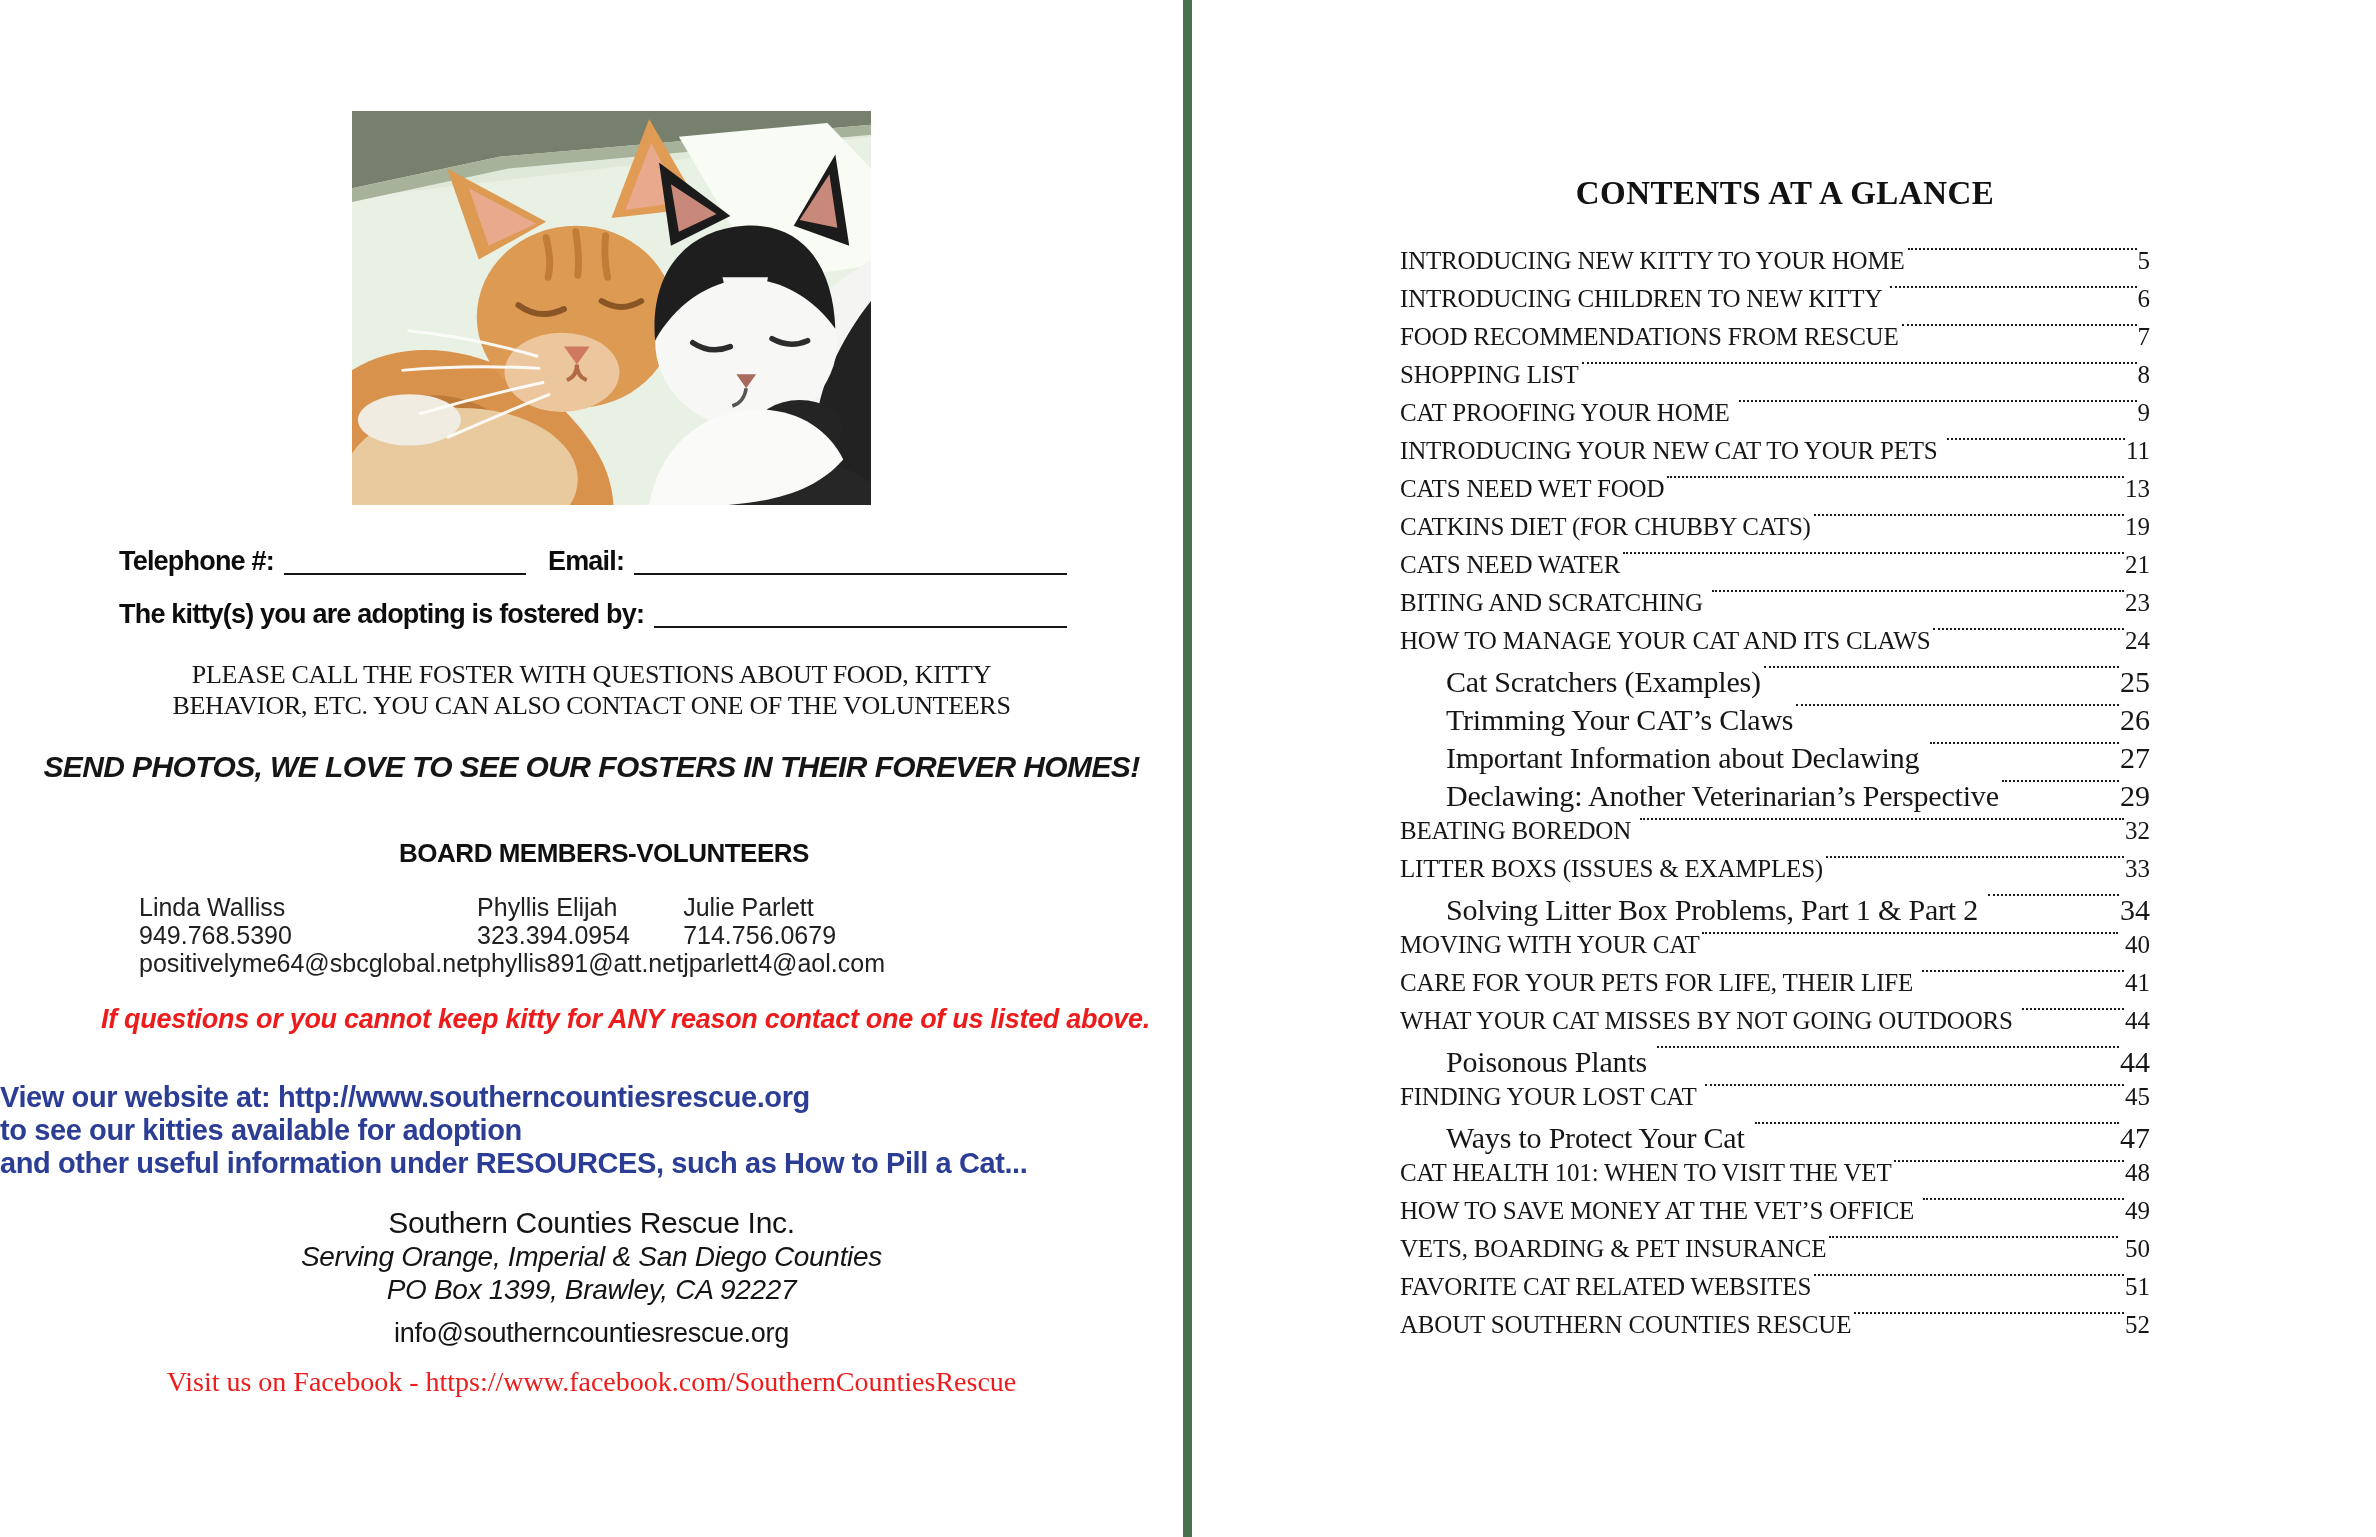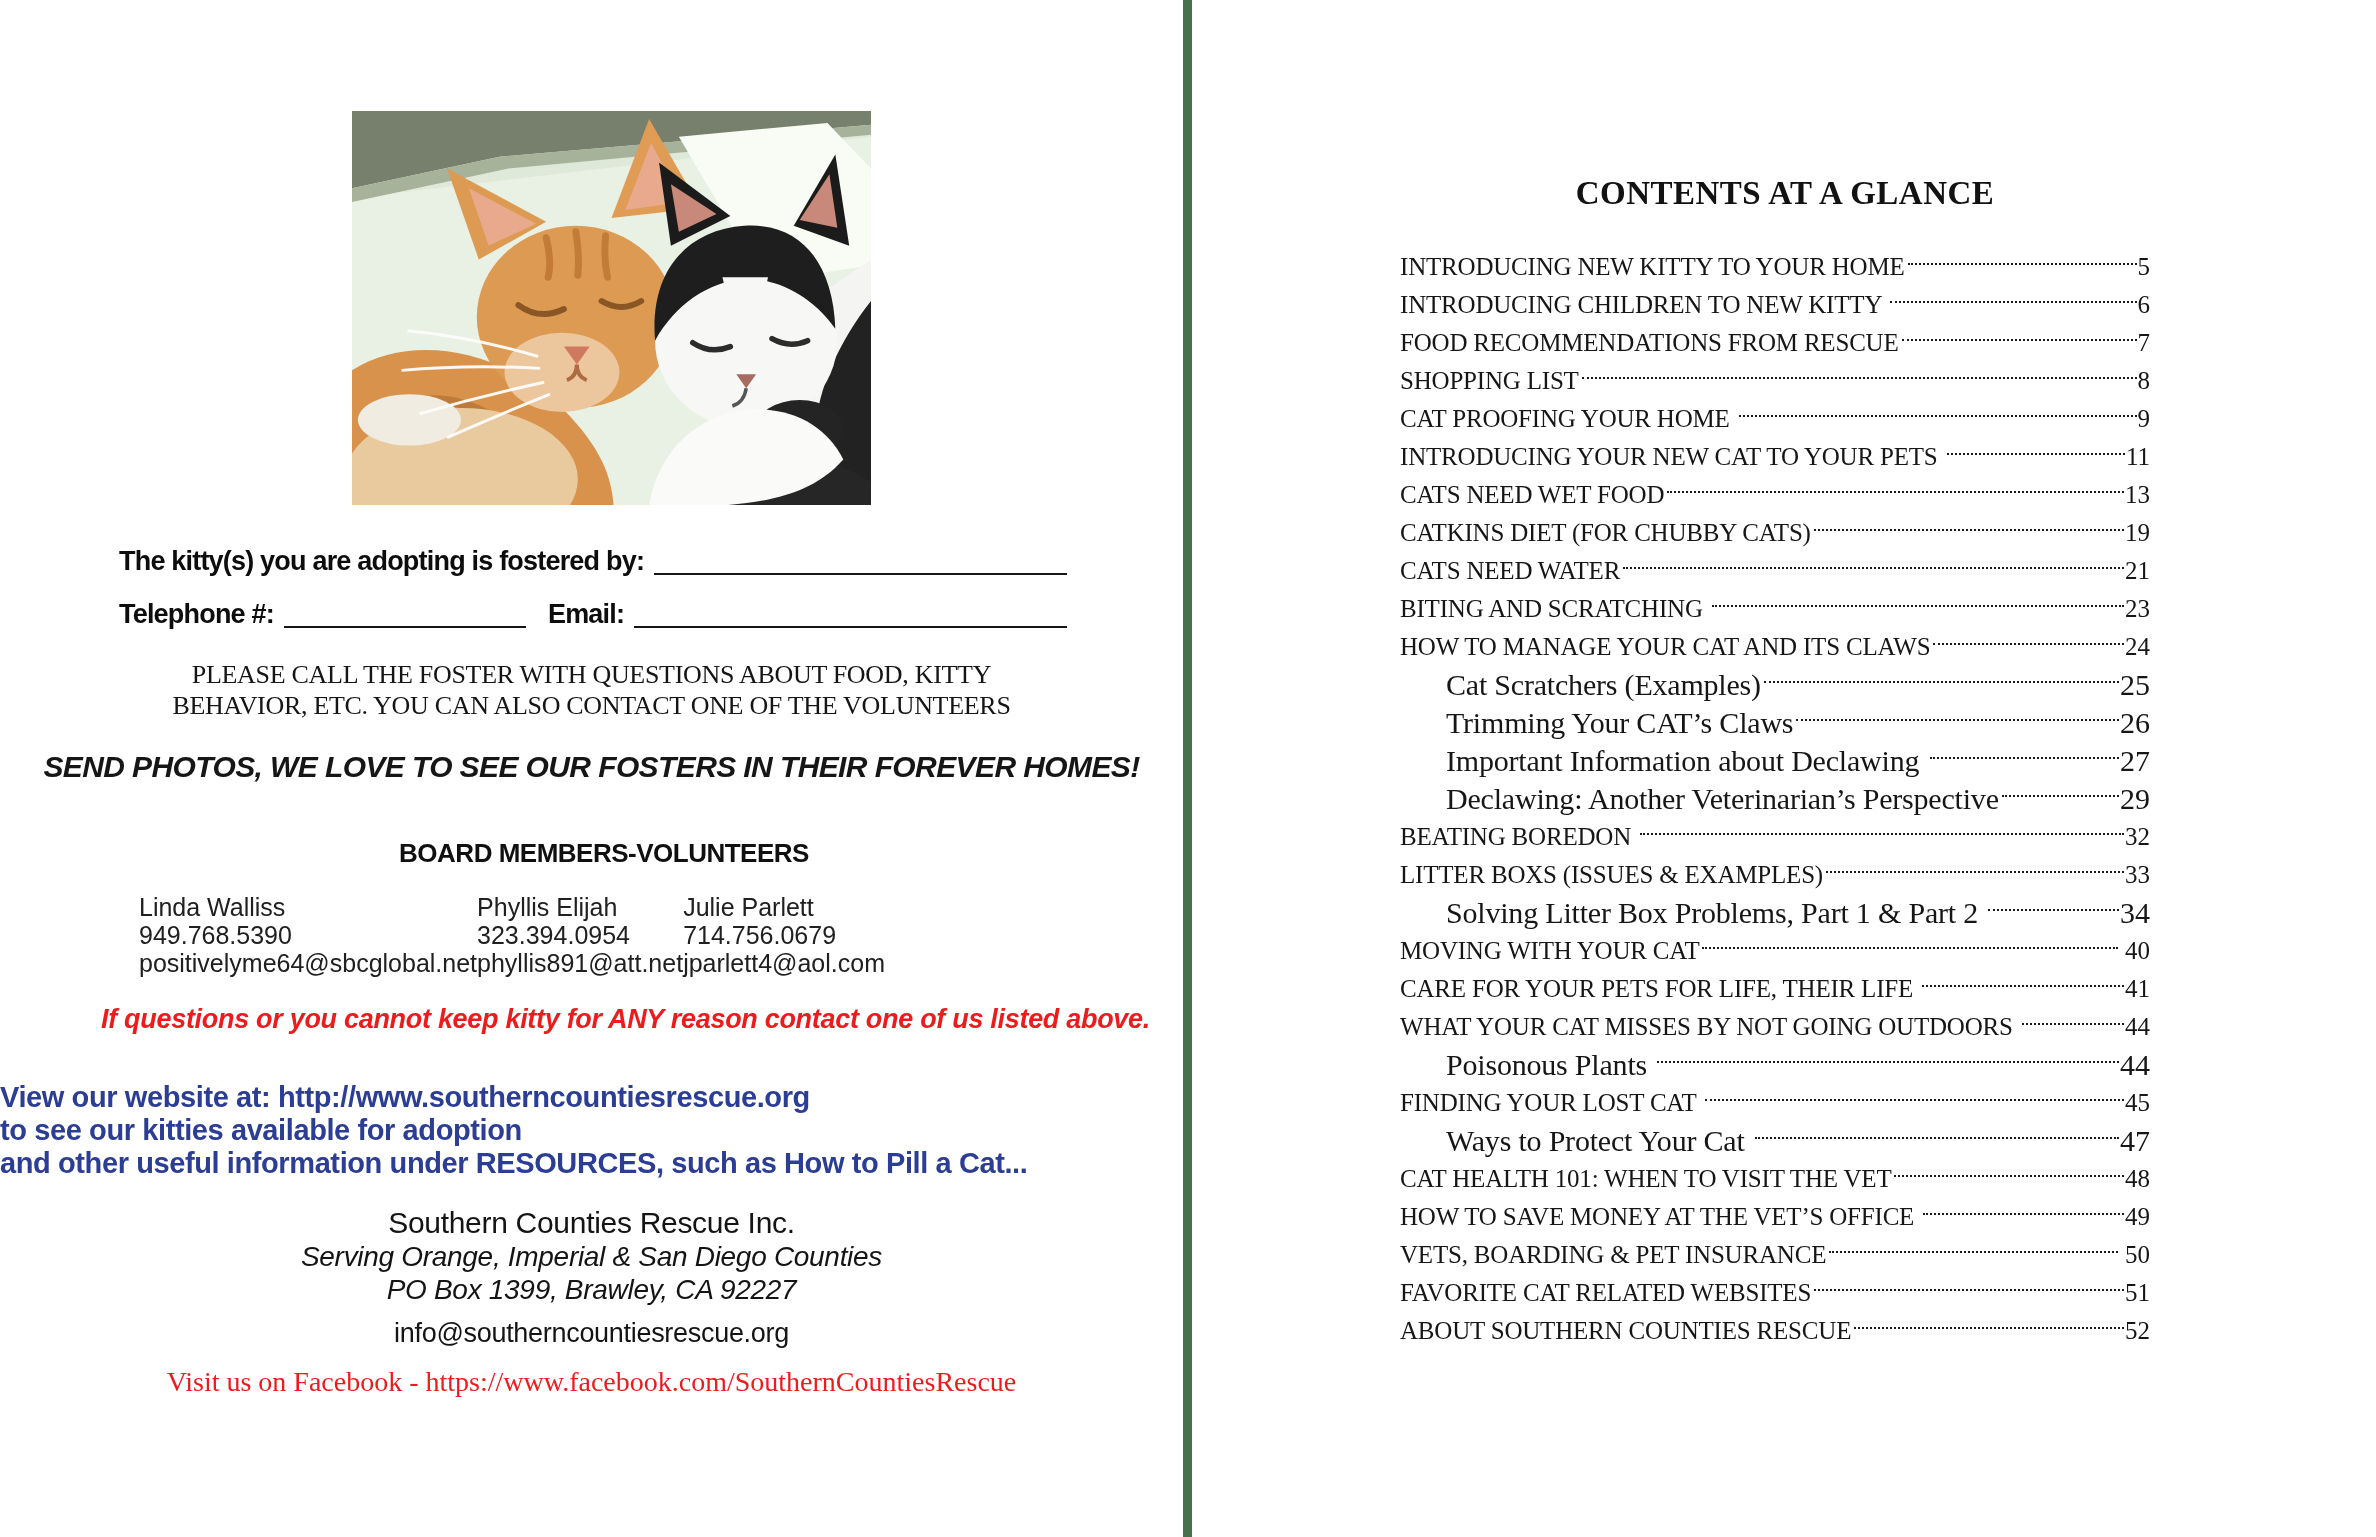--- a/index.html
+++ b/index.html
@@ -47,21 +47,21 @@
   .org-serving,.org-address{font-size:28px;font-style:italic;letter-spacing:-0.3px;line-height:33px;}
   .org-email{font-size:27px;letter-spacing:-0.3px;margin-top:12px;line-height:31px;}
 
   .facebook-line{position:absolute;left:0;top:1366px;width:1183px;text-align:center;
     font-family:"Liberation Serif",serif;font-size:28px;color:var(--accent-red,#ed1c1c);}
 
   
   .contents-title{position:absolute;left:0;top:175px;width:1182px;margin:0;text-align:center;
     font-family:"Liberation Serif",serif;font-size:33px;font-weight:700;letter-spacing:0.5px;color:#121212;}
   .toc{position:absolute;left:206px;top:248px;width:750px;}
-  .toc-row{display:flex;align-items:center;height:38px;
+  .toc-row{display:flex;align-items:flex-start;height:38px;
     font-family:"Liberation Serif",serif;font-size:25px;color:#161616;}
   .toc-label{white-space:pre;letter-spacing:-0.2px;line-height:1.05;}
   .toc-dots{flex:1;border-bottom:2.6px dotted #1b1b1b;margin:0 1px 7px 3px;}
   .toc-num{white-space:pre;line-height:1.05;}
   .toc-row.sub{font-size:30px;}
   .toc-row.sub .toc-label{margin-left:46px;}
 </style>
 </head>
 <body>
 
@@ -118,27 +118,27 @@
           <path d="M188,248 Q120,228 56,222"></path>
           <path d="M190,260 Q118,256 50,262"></path>
           <path d="M194,274 Q130,288 68,306"></path>
           <path d="M200,286 Q150,306 96,330"></path>
         </g>
       </svg>
     </figure>
 
     <div class="foster-form">
       <div class="form-row">
-        <span class="lbl">The kitty(s) you are adopting is fostered by:</span>
+        <span class="lbl">Telephone #:</span>
+        <span class="blank tel"></span>
+        <span class="lbl email-lbl">Email:</span>
         <span class="blank grow"></span>
       </div>
       <div class="form-row">
-        <span class="lbl">Telephone #:</span>
-        <span class="blank tel"></span>
-        <span class="lbl email-lbl">Email:</span>
+        <span class="lbl">The kitty(s) you are adopting is fostered by:</span>
         <span class="blank grow"></span>
       </div>
     </div>
 
     <div class="call-notice">
       <div>PLEASE CALL THE FOSTER WITH QUESTIONS ABOUT FOOD, KITTY</div>
       <div>BEHAVIOR, ETC. YOU CAN ALSO CONTACT ONE OF THE VOLUNTEERS</div>
     </div>
 
     <div class="send-photos">SEND PHOTOS, WE LOVE TO SEE OUR FOSTERS IN THEIR FOREVER HOMES!</div>

